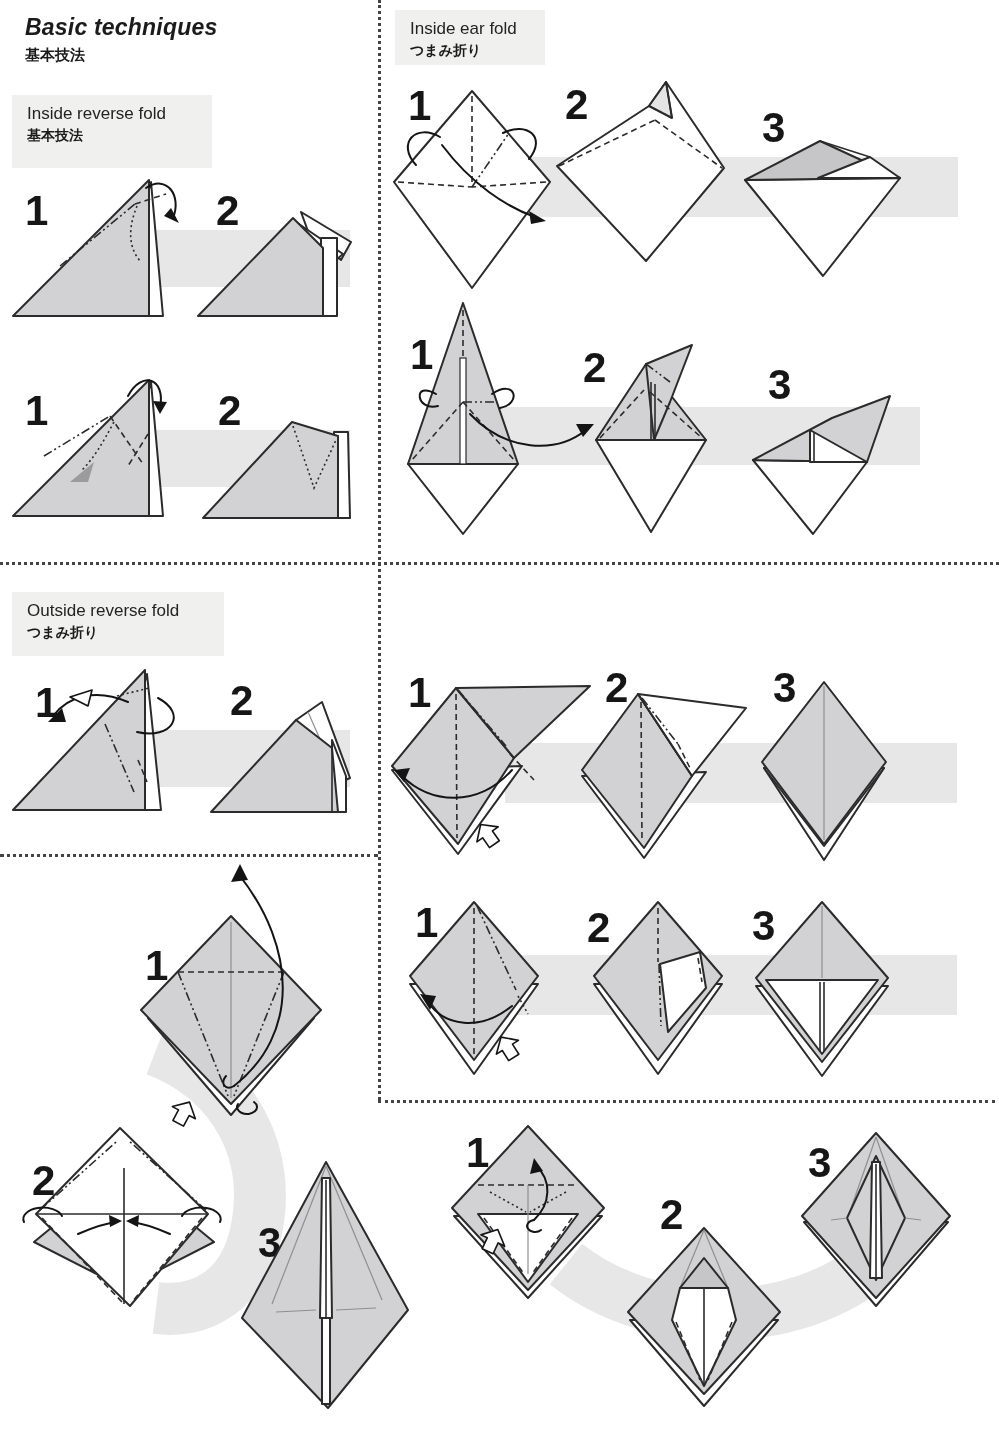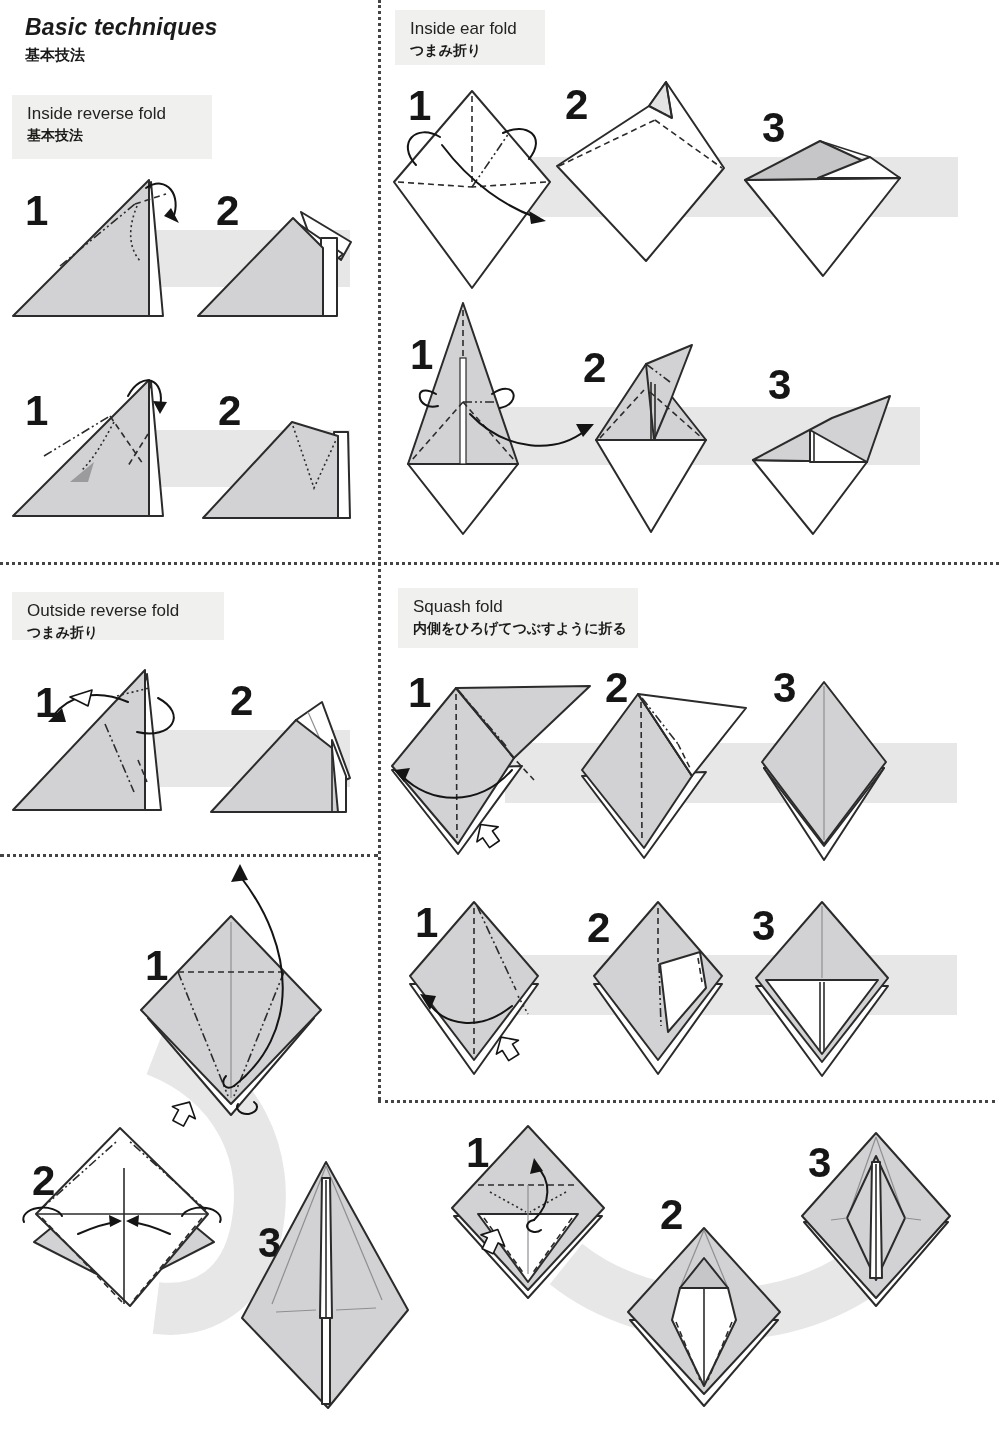--- a/index.html
+++ b/index.html
@@ -54,35 +54,31 @@
   </svg>
 
   <div class="abs dotted-v" style="left:378px;top:0;height:1100px;"></div>
   <div class="abs dotted-h" style="left:0;top:562px;width:999px;"></div>
   <div class="abs dotted-h" style="left:0;top:854px;width:378px;"></div>
   <div class="abs dotted-h" style="left:378px;top:1100px;width:617px;"></div>
 
   <div class="abs page-title" style="left:25px;top:14px;">Basic techniques</div>
   <div class="abs page-title-ja" style="left:25px;top:46px;">基本技法</div>
 
-  <div class="abs label-box" style="left:12px;top:95px;width:200px;height:64px;">
+  <div class="abs label-box" style="left:12px;top:95px;width:200px;height:73px;">
     <div class="label-en">Inside reverse fold</div>
     <div class="label-ja">基本技法</div>
   </div>
   <div class="abs label-box" style="left:395px;top:10px;width:150px;height:55px;">
     <div class="label-en">Inside ear fold</div>
     <div class="label-ja">つまみ折り</div>
   </div>
-  <div class="abs label-box" style="left:12px;top:592px;width:212px;height:48px;">
+  <div class="abs label-box" style="left:12px;top:592px;width:212px;height:64px;">
     <div class="label-en">Outside reverse fold</div>
     <div class="label-ja">つまみ折り</div>
-  </div>
-  <div class="abs label-box" style="left:398px;top:588px;width:240px;height:60px;">
-    <div class="label-en">Squash fold</div>
-    <div class="label-ja">内側をひろげてつぶすように折る</div>
   </div>
 
   <div class="abs stepnum" style="left:25px;top:190px;">1</div>
   <svg class="abs" style="left:8px;top:172px;" width="168" height="150" viewBox="0 0 168 150">
     <polygon class="wh" points="143,10 155,144 106,144"></polygon>
     <polygon class="ol" points="5,144 141,8 141,144"></polygon>
     <line class="ln mo" x1="52" y1="94" x2="127" y2="32"></line>
     <line class="ln va" x1="127" y1="32" x2="158" y2="22"></line>
     <path class="ln xr" d="M129,34 C120,56 120,76 133,90"></path>
     <g>

